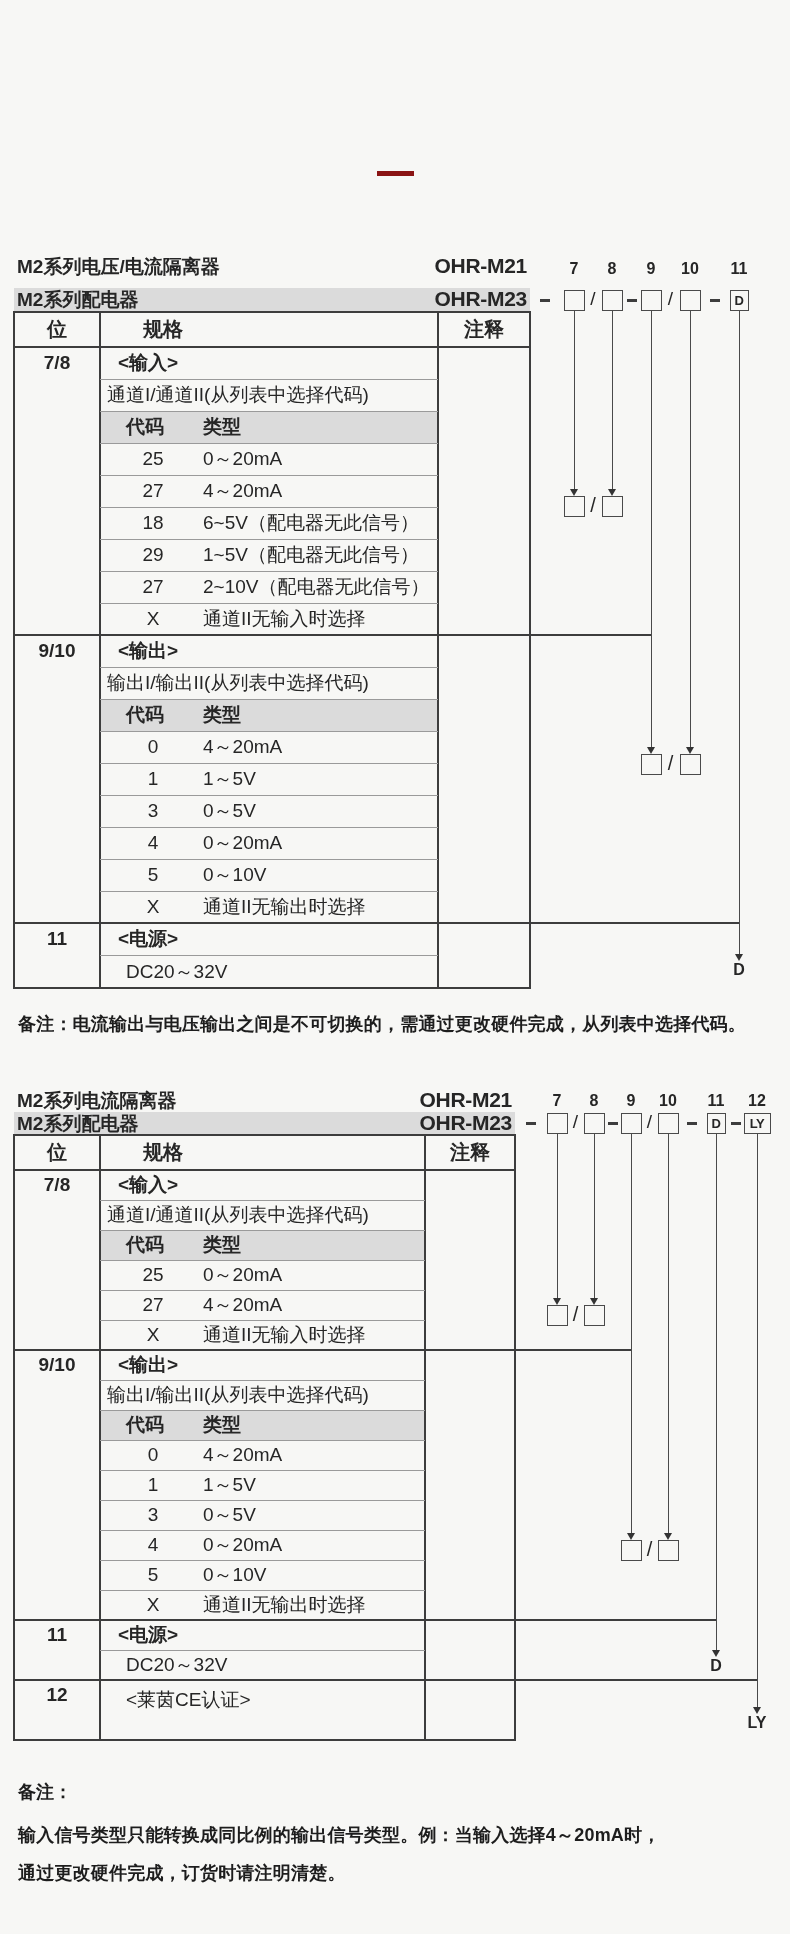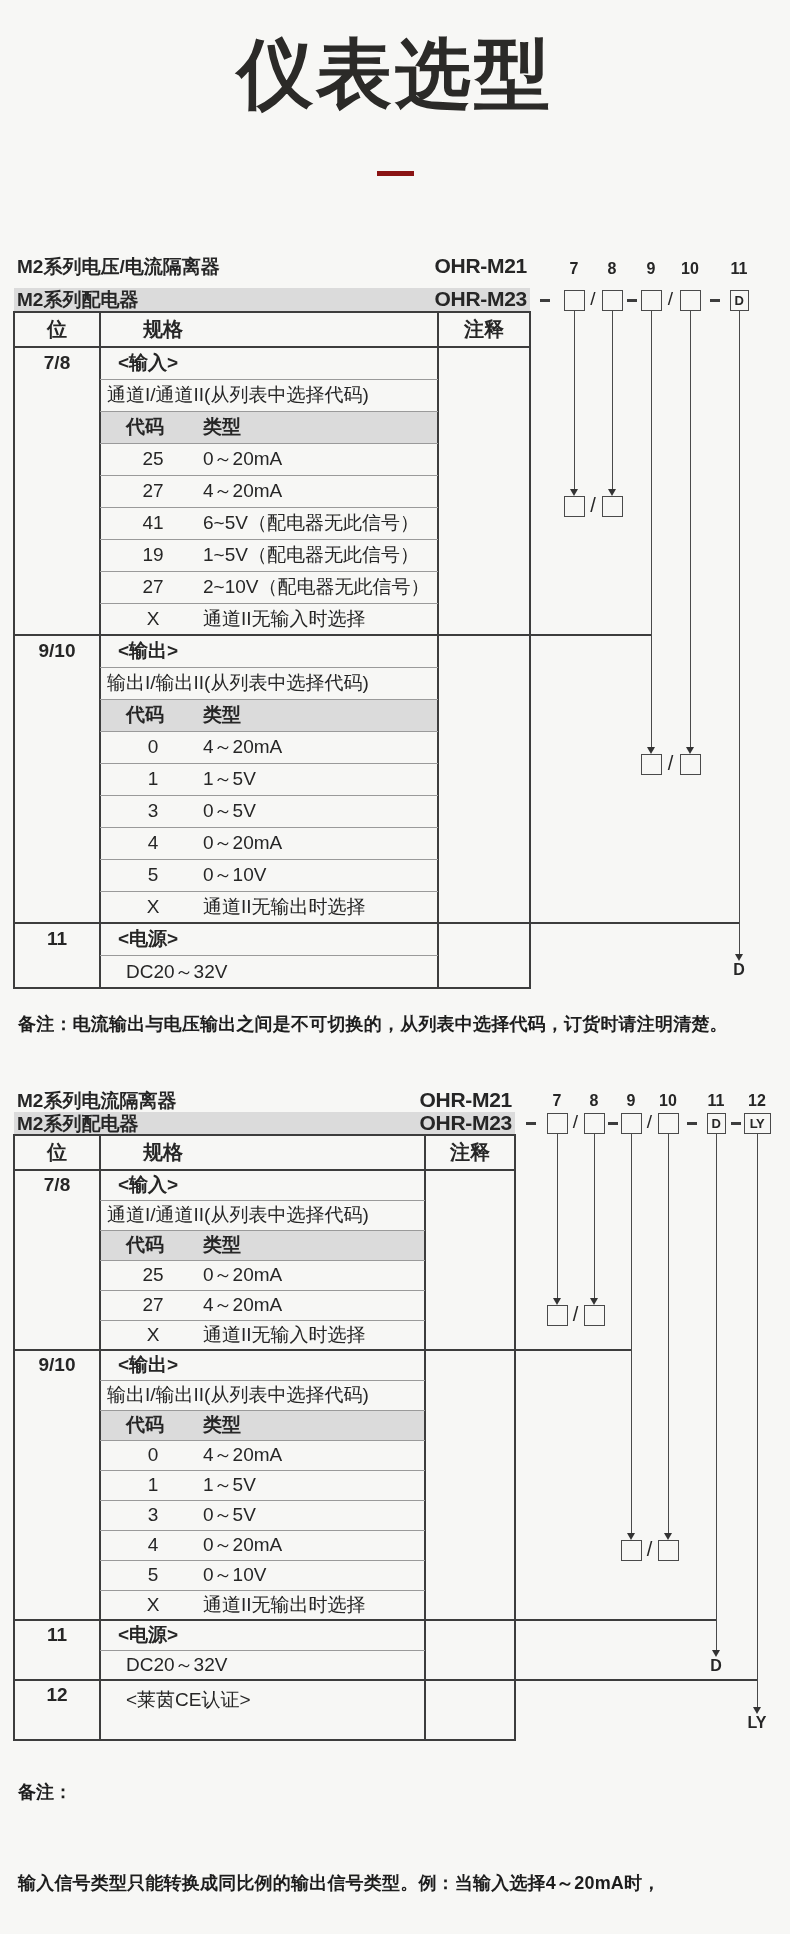--- a/index.html
+++ b/index.html
@@ -21,27 +21,26 @@
     font-size:18px;font-weight:700;color:#1d1d1d;letter-spacing:0.2px;line-height:24px;
   }
   #notes2-label{
     position:absolute;left:18px;top:1780px;
     font-size:18px;font-weight:700;color:#1d1d1d;
   }
   #notes2-lines{
     position:absolute;left:18px;top:1824px;width:762px;
     font-size:18px;font-weight:700;color:#1d1d1d;letter-spacing:0.2px;
   }
-  #notes2-lines .note-line{height:38px;line-height:22px;margin-top:48px;}
+  #notes2-lines .note-line{height:38px;line-height:22px;}
 </style>
 </head>
 <body style="background: rgb(247, 247, 245);">
 
 <div id="page">
-  <h1 id="page-title">仪表选型</h1>
   <div id="title-underline" style="background: rgb(138, 20, 20);"></div>
 
   <div id="t1">
       <div style="position: absolute; left: 17px; top: 254px; font-size: 19px; font-weight: 700; line-height: 26px;">M2系列电压/电流隔离器</div>
       <div style="position: absolute; left: 14px; top: 253px; width: 513px; text-align: right; font-size: 21px; font-weight: 600; line-height: 26px; letter-spacing: -0.3px;">OHR-M21</div>
       <div style="position: absolute; left: 559px; top: 260px; width: 30px; text-align: center; font-size: 16px; font-weight: 600;">7</div>
       <div style="position: absolute; left: 597px; top: 260px; width: 30px; text-align: center; font-size: 16px; font-weight: 600;">8</div>
       <div style="position: absolute; left: 636px; top: 260px; width: 30px; text-align: center; font-size: 16px; font-weight: 600;">9</div>
       <div style="position: absolute; left: 675px; top: 260px; width: 30px; text-align: center; font-size: 16px; font-weight: 600;">10</div>
       <div style="position: absolute; left: 724px; top: 260px; width: 30px; text-align: center; font-size: 16px; font-weight: 600;">11</div>
@@ -86,23 +85,23 @@
       <div style="position: absolute; left: 14px; top: 635px; width: 86px; height: 32px; line-height: 32px; text-align: center; font-size: 19px; font-weight: 600;">9/10</div>
       <div style="position: absolute; left: 14px; top: 923px; width: 86px; height: 32px; line-height: 32px; text-align: center; font-size: 19px; font-weight: 600;">11</div>
       <div style="position: absolute; top: 347px; height: 32px; line-height: 32px; left: 118px; font-size: 19px; font-weight: 600;">&lt;输入&gt;</div>
       <div style="position: absolute; top: 379px; height: 32px; line-height: 32px; left: 107px; font-size: 19px; font-weight: 500;">通道I/通道II(从列表中选择代码)</div>
       <div style="position: absolute; top: 411px; height: 32px; line-height: 32px; left: 126px; font-size: 19px; font-weight: 700;">代码</div>
       <div style="position: absolute; top: 411px; height: 32px; line-height: 32px; left: 203px; font-size: 19px; font-weight: 700;">类型</div>
       <div style="position: absolute; top: 443px; height: 32px; line-height: 32px; left: 120px; width: 66px; text-align: center; font-size: 19px; font-weight: 500;">25</div>
       <div style="position: absolute; top: 443px; height: 32px; line-height: 32px; left: 203px; font-size: 19px; font-weight: 500;">0～20mA</div>
       <div style="position: absolute; top: 475px; height: 32px; line-height: 32px; left: 120px; width: 66px; text-align: center; font-size: 19px; font-weight: 500;">27</div>
       <div style="position: absolute; top: 475px; height: 32px; line-height: 32px; left: 203px; font-size: 19px; font-weight: 500;">4～20mA</div>
-      <div style="position: absolute; top: 507px; height: 32px; line-height: 32px; left: 120px; width: 66px; text-align: center; font-size: 19px; font-weight: 500;">41</div>
+      <div style="position: absolute; top: 507px; height: 32px; line-height: 32px; left: 120px; width: 66px; text-align: center; font-size: 19px; font-weight: 500;">18</div>
       <div style="position: absolute; top: 507px; height: 32px; line-height: 32px; left: 203px; font-size: 19px; font-weight: 500;">6~5V（配电器无此信号）</div>
-      <div style="position: absolute; top: 539px; height: 32px; line-height: 32px; left: 120px; width: 66px; text-align: center; font-size: 19px; font-weight: 500;">19</div>
+      <div style="position: absolute; top: 539px; height: 32px; line-height: 32px; left: 120px; width: 66px; text-align: center; font-size: 19px; font-weight: 500;">29</div>
       <div style="position: absolute; top: 539px; height: 32px; line-height: 32px; left: 203px; font-size: 19px; font-weight: 500;">1~5V（配电器无此信号）</div>
       <div style="position: absolute; top: 571px; height: 32px; line-height: 32px; left: 120px; width: 66px; text-align: center; font-size: 19px; font-weight: 500;">27</div>
       <div style="position: absolute; top: 571px; height: 32px; line-height: 32px; left: 203px; font-size: 19px; font-weight: 500;">2~10V（配电器无此信号）</div>
       <div style="position: absolute; top: 603px; height: 32px; line-height: 32px; left: 120px; width: 66px; text-align: center; font-size: 19px; font-weight: 500;">X</div>
       <div style="position: absolute; top: 603px; height: 32px; line-height: 32px; left: 203px; font-size: 19px; font-weight: 500;">通道II无输入时选择</div>
       <div style="position: absolute; top: 635px; height: 32px; line-height: 32px; left: 118px; font-size: 19px; font-weight: 600;">&lt;输出&gt;</div>
       <div style="position: absolute; top: 667px; height: 32px; line-height: 32px; left: 107px; font-size: 19px; font-weight: 500;">输出I/输出II(从列表中选择代码)</div>
       <div style="position: absolute; top: 699px; height: 32px; line-height: 32px; left: 126px; font-size: 19px; font-weight: 700;">代码</div>
       <div style="position: absolute; top: 699px; height: 32px; line-height: 32px; left: 203px; font-size: 19px; font-weight: 700;">类型</div>
       <div style="position: absolute; top: 731px; height: 32px; line-height: 32px; left: 120px; width: 66px; text-align: center; font-size: 19px; font-weight: 500;">0</div>
@@ -140,21 +139,21 @@
       <div style="position: absolute; left: 100px; top: 699px; width: 338px; height: 1px; background: rgb(154, 154, 154);"></div>
       <div style="position: absolute; left: 100px; top: 731px; width: 338px; height: 1px; background: rgb(154, 154, 154);"></div>
       <div style="position: absolute; left: 100px; top: 763px; width: 338px; height: 1px; background: rgb(154, 154, 154);"></div>
       <div style="position: absolute; left: 100px; top: 795px; width: 338px; height: 1px; background: rgb(154, 154, 154);"></div>
       <div style="position: absolute; left: 100px; top: 827px; width: 338px; height: 1px; background: rgb(154, 154, 154);"></div>
       <div style="position: absolute; left: 100px; top: 859px; width: 338px; height: 1px; background: rgb(154, 154, 154);"></div>
       <div style="position: absolute; left: 100px; top: 891px; width: 338px; height: 1px; background: rgb(154, 154, 154);"></div>
       <div style="position: absolute; left: 100px; top: 955px; width: 338px; height: 1px; background: rgb(154, 154, 154);"></div>
     </div>
 
-  <div id="table1-note">备注：电流输出与电压输出之间是不可切换的，从列表中选择代码，订货时请注明清楚。</div>
+  <div id="table1-note">备注：电流输出与电压输出之间是不可切换的，需通过更改硬件完成，从列表中选择代码。</div>
 
   <div id="t2">
       <div style="position: absolute; left: 17px; top: 1088px; font-size: 19px; font-weight: 700; line-height: 26px;">M2系列电流隔离器</div>
       <div style="position: absolute; left: 14px; top: 1087px; width: 498px; text-align: right; font-size: 21px; font-weight: 600; line-height: 26px; letter-spacing: -0.3px;">OHR-M21</div>
       <div style="position: absolute; left: 542px; top: 1092px; width: 30px; text-align: center; font-size: 16px; font-weight: 600;">7</div>
       <div style="position: absolute; left: 579px; top: 1092px; width: 30px; text-align: center; font-size: 16px; font-weight: 600;">8</div>
       <div style="position: absolute; left: 616px; top: 1092px; width: 30px; text-align: center; font-size: 16px; font-weight: 600;">9</div>
       <div style="position: absolute; left: 653px; top: 1092px; width: 30px; text-align: center; font-size: 16px; font-weight: 600;">10</div>
       <div style="position: absolute; left: 701px; top: 1092px; width: 30px; text-align: center; font-size: 16px; font-weight: 600;">11</div>
       <div style="position: absolute; left: 742px; top: 1092px; width: 30px; text-align: center; font-size: 16px; font-weight: 600;">12</div>

